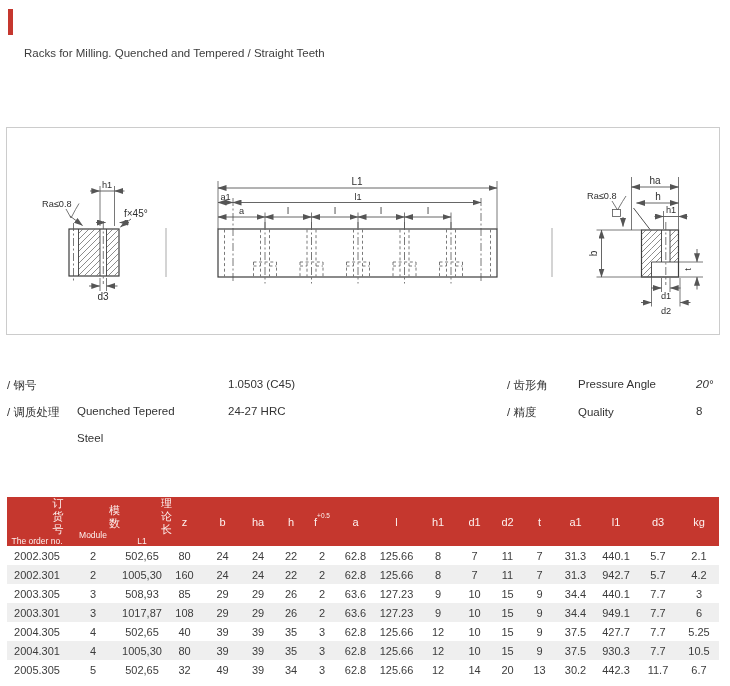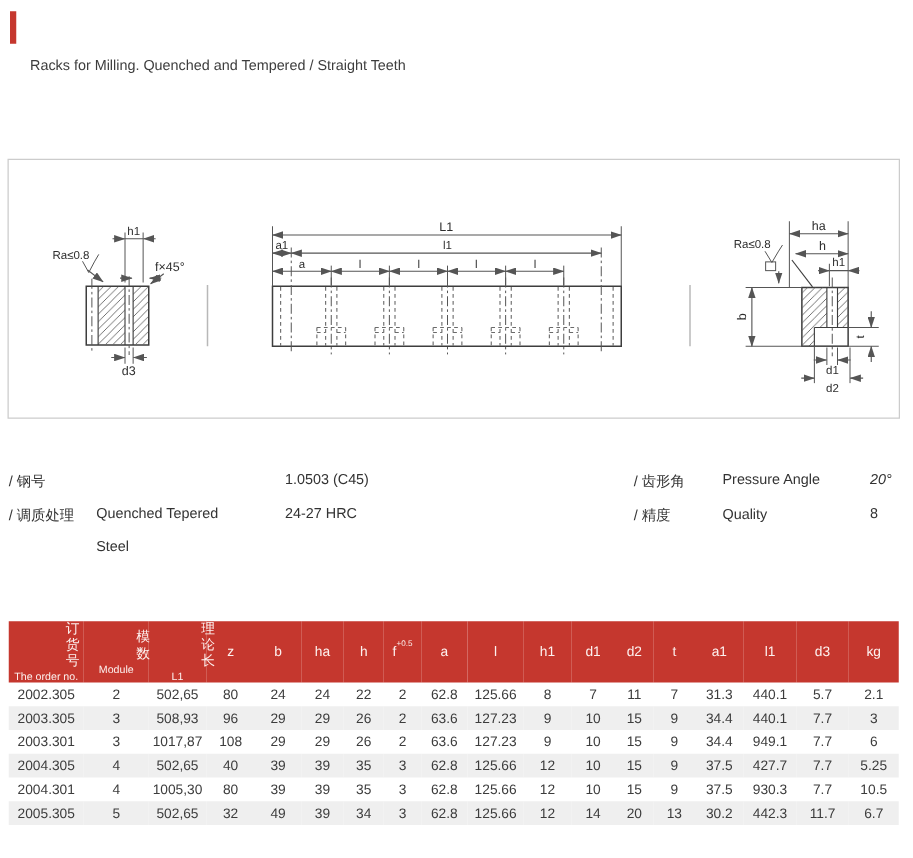--- a/index.html
+++ b/index.html
@@ -309,24 +309,44 @@
           <td>8</td>
           <td>7</td>
           <td>11</td>
           <td>7</td>
           <td>31.3</td>
           <td>440.1</td>
           <td>5.7</td>
           <td>2.1</td>
         </tr>
         <tr>
+          <td>2002.301</td>
+          <td>2</td>
+          <td>1005,30</td>
+          <td>160</td>
+          <td>24</td>
+          <td>24</td>
+          <td>22</td>
+          <td>2</td>
+          <td>62.8</td>
+          <td>125.66</td>
+          <td>8</td>
+          <td>7</td>
+          <td>11</td>
+          <td>7</td>
+          <td>31.3</td>
+          <td>942.7</td>
+          <td>5.7</td>
+          <td>4.2</td>
+        </tr>
+        <tr>
           <td>2003.305</td>
           <td>3</td>
           <td>508,93</td>
-          <td>96</td>
+          <td>85</td>
           <td>29</td>
           <td>29</td>
           <td>26</td>
           <td>2</td>
           <td>63.6</td>
           <td>127.23</td>
           <td>9</td>
           <td>10</td>
           <td>15</td>
           <td>9</td>

